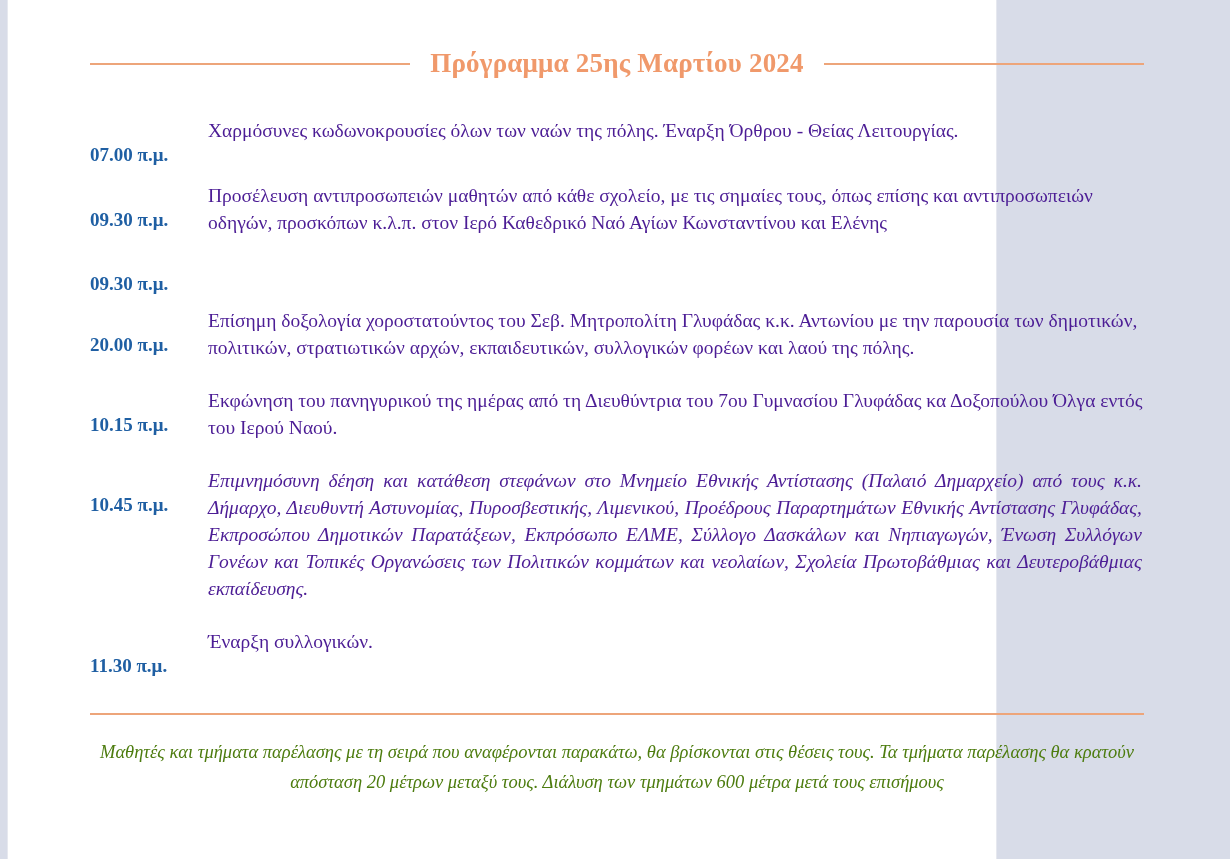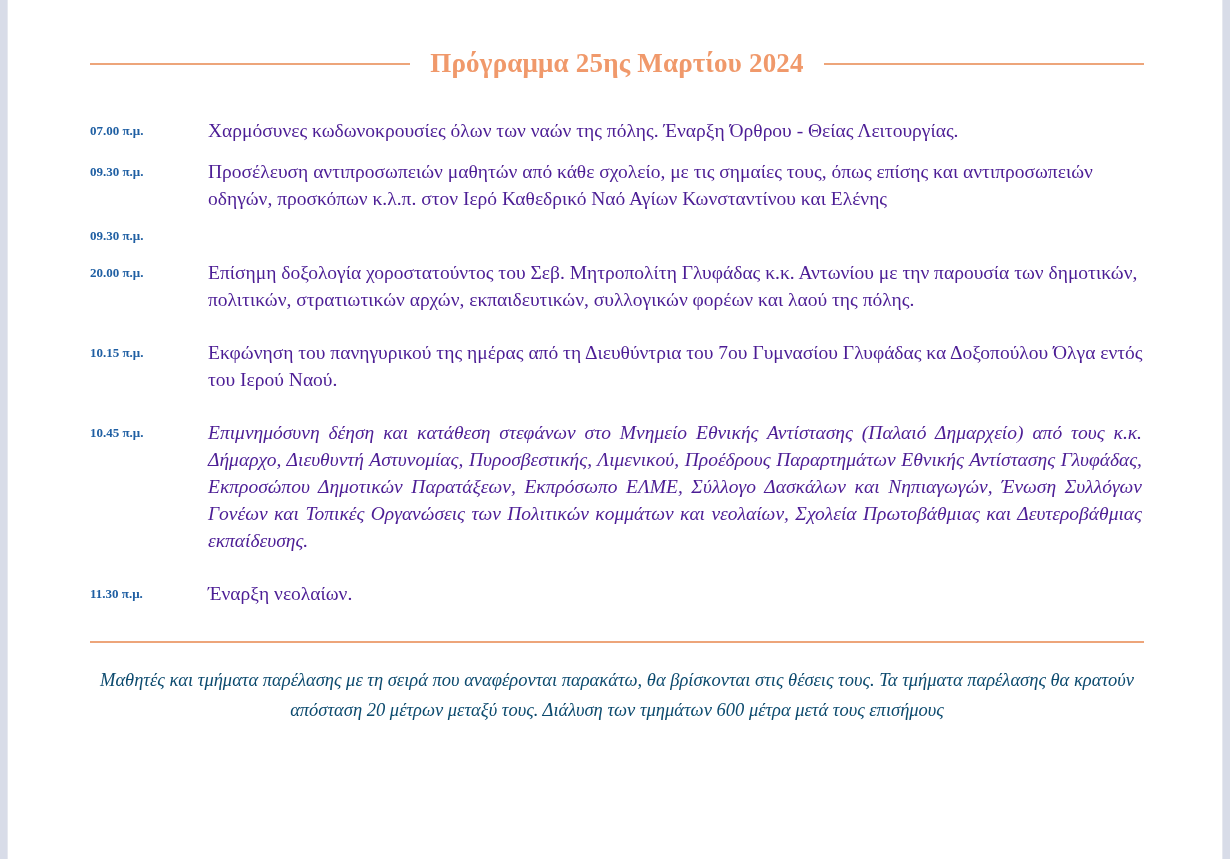--- a/index.html
+++ b/index.html
@@ -11,21 +11,21 @@
     width: 1230px;
     height: 859px;
     background: #d8dce8;
     font-family: "Liberation Serif", serif;
     overflow: hidden;
   }
   .page {
     position: absolute;
     left: 8px;
     top: 0;
-    width: 1214px;
+    width: 988px;
     height: 859px;
     background: #ffffff;
     box-shadow: 0 0 0 1px #e6e8ef;
   }
   .content {
     position: absolute;
     left: 82px;
     top: 0;
     width: 1054px;
   }
@@ -60,23 +60,24 @@
     display: flex;
     align-items: flex-start;
     margin-bottom: 14px;
   }
   .row.tight { margin-bottom: 10px; }
   .row.gap   { margin-bottom: 26px; }
   .time {
     flex: 0 0 118px;
     color: #1f5fa3;
     font-weight: bold;
-    font-size: 13px;
+    font-size: 19px;
     line-height: 27px;
     white-space: nowrap;
+    margin-top: 24px;
   }
   .desc {
     flex: 1 1 auto;
     color: #4c1d95;
     font-size: 19.5px;
     line-height: 27px;
     text-align: left;
   }
   .desc.justify {
     text-align: justify;
@@ -87,21 +88,21 @@
 
   
   .footer-rule {
     margin-top: 34px;
     height: 2px;
     background: #eda57a;
     width: 100%;
   }
   .footer-note {
     margin-top: 22px;
-    color: #0c4a6e;
+    color: #4d7c0f;
     font-style: italic;
     font-size: 18.5px;
     line-height: 30px;
     text-align: center;
     padding: 0 6px;
   }
 </style>
 </head>
 <body>
 
@@ -140,21 +141,21 @@
         <div class="desc">Εκφώνηση του πανηγυρικού της ημέρας από τη Διευθύντρια του 7ου Γυμνασίου Γλυφάδας κα Δοξοπούλου Όλγα εντός του Ιερού Ναού.</div>
       </div>
 
       <div class="row gap">
         <div class="time">10.45 π.μ.</div>
         <div class="desc justify">Επιμνημόσυνη δέηση και κατάθεση στεφάνων στο Μνημείο Εθνικής Αντίστασης (Παλαιό Δημαρχείο) από τους κ.κ. Δήμαρχο, Διευθυντή Αστυνομίας, Πυροσβεστικής, Λιμενικού, Προέδρους Παραρτημάτων Εθνικής Αντίστασης Γλυφάδας, Εκπροσώπου Δημοτικών Παρατάξεων, Εκπρόσωπο ΕΛΜΕ, Σύλλογο Δασκάλων και Νηπιαγωγών, Ένωση Συλλόγων Γονέων και Τοπικές Οργανώσεις των Πολιτικών κομμάτων και νεολαίων, Σχολεία Πρωτοβάθμιας και Δευτεροβάθμιας εκπαίδευσης.</div>
       </div>
 
       <div class="row">
         <div class="time">11.30 π.μ.</div>
-        <div class="desc">Έναρξη νεολαίων.</div>
+        <div class="desc">Έναρξη συλλογικών.</div>
       </div>
 
     </div>
 
     <div class="footer-rule"></div>
     <div class="footer-note">Μαθητές και τμήματα παρέλασης με τη σειρά που αναφέρονται παρακάτω, θα βρίσκονται στις θέσεις τους.  Τα τμήματα παρέλασης θα κρατούν απόσταση 20 μέτρων μεταξύ τους.  Διάλυση των τμημάτων 600 μέτρα μετά τους επισήμους</div>
 
   </div>
 </div>
 

